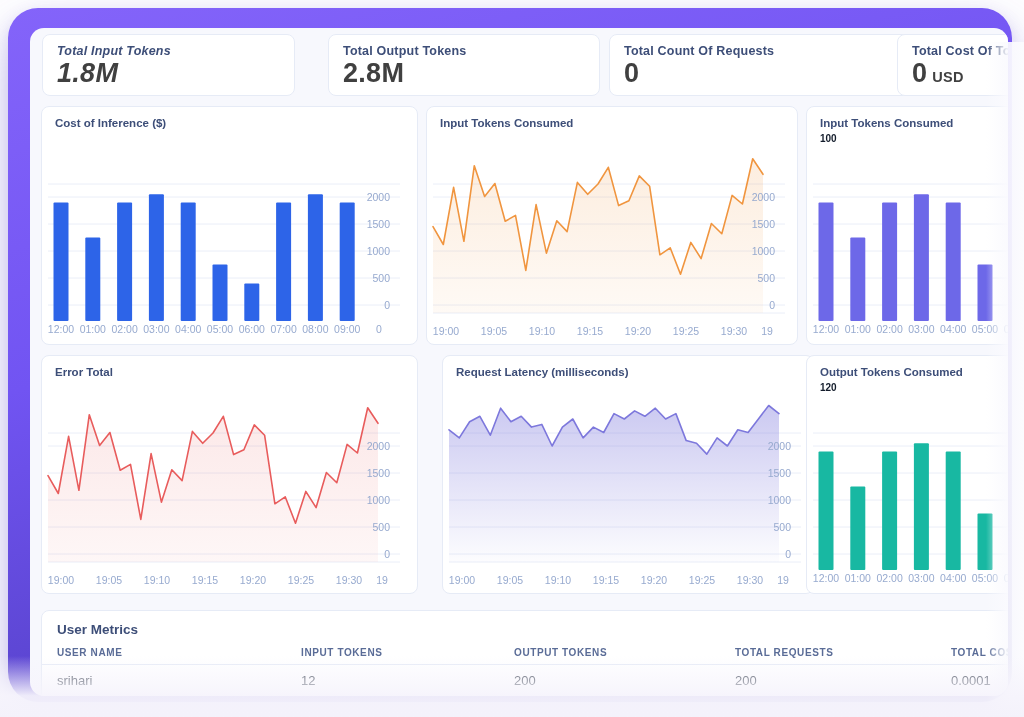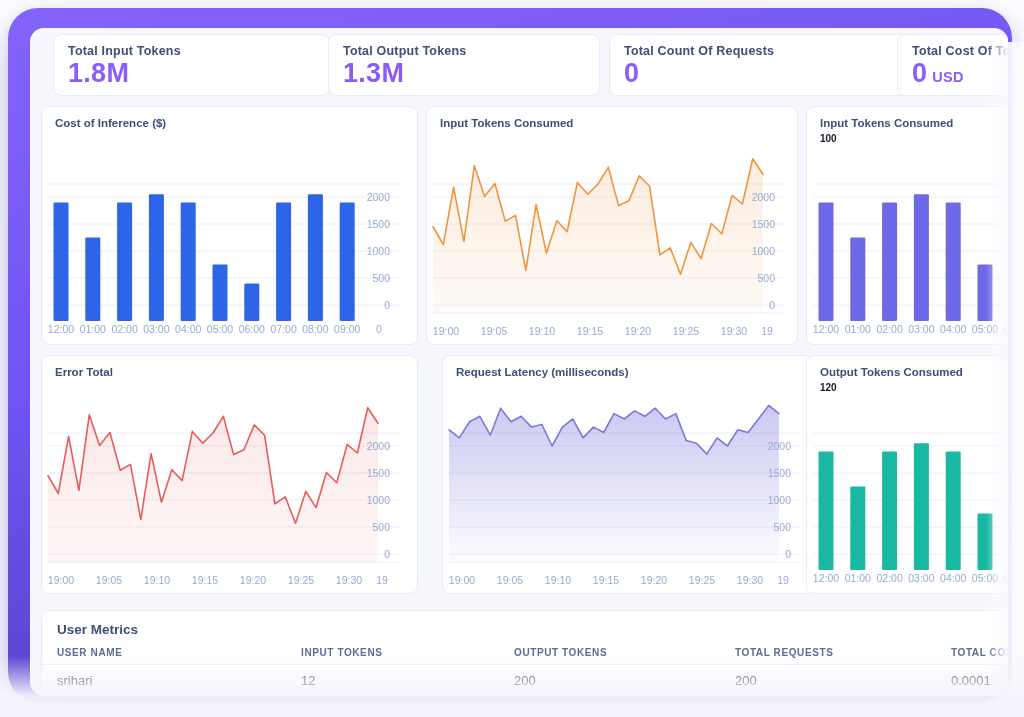--- a/index.html
+++ b/index.html
@@ -8,28 +8,28 @@
   .frame { position:absolute; left:8px; top:8px; width:1004px; height:694px;
     border-radius:30px;
     background:linear-gradient(165deg,#8464fa 0%, #7154f2 40%, #4637b1 100%);
     box-shadow:0 22px 50px rgba(95,72,200,0.28), 0 6px 16px rgba(95,72,200,0.18); }
   .panel { position:absolute; left:30px; top:28px; width:978px; height:668px;
     background:#f7f8fd; border-radius:14px; overflow:hidden; }
   .card { position:absolute; background:#ffffff; border:1px solid #e6ebf6; border-radius:8px; }
 
   
   .stat-card { height:62px; top:6px; }
-  .stat-0 { left:23px;  width:277px; }
+  .stat-0 { left:12px;  width:253px;font-style:italic; }
   .stat-1 { left:298px; width:272px; }
   .stat-2 { left:579px; width:326px; }
   .stat-3 { left:867px; width:277px; }
   .stat-label { position:absolute; left:14px; top:9px; font-size:12.5px; font-weight:700;
     color:#3d4e78; letter-spacing:.2px; white-space:nowrap; }
   .stat-value { position:absolute; left:14px; top:23px; font-size:27px; font-weight:800;
-    color:#8b5cf6; letter-spacing:.3px; white-space:nowrap; }
+    color:#404040; letter-spacing:.3px; white-space:nowrap; }
   .stat-unit { font-size:14.5px; font-weight:800; margin-left:5px; }
 
   
   .chart-card { width:372px; height:239px; overflow:hidden; }
   .row1 { top:78px; } .row2 { top:327px; }
   .chart-0 { left:11px; width:377px; } .chart-1 { left:396px; } .chart-2 { left:776px; }
   .chart-3 { left:11px; width:377px; } .chart-4 { left:412px; } .chart-5 { left:776px; }
   .chart-title { position:absolute; left:13px; top:10px; font-size:11.5px; font-weight:700;
     color:#3d4e78; white-space:nowrap; z-index:2; }
   .chart-subtitle { position:absolute; left:13px; top:26px; font-size:10px; font-weight:700;
@@ -59,21 +59,21 @@
 <div class="frame"></div>
 
 <div class="panel">
 
   <div class="card stat-card stat-0">
     <div class="stat-label">Total Input Tokens</div>
     <div class="stat-value">1.8M</div>
   </div>
   <div class="card stat-card stat-1">
     <div class="stat-label">Total Output Tokens</div>
-    <div class="stat-value">1.3M</div>
+    <div class="stat-value">2.8M</div>
   </div>
   <div class="card stat-card stat-2">
     <div class="stat-label">Total Count Of Requests</div>
     <div class="stat-value">0</div>
   </div>
   <div class="card stat-card stat-3">
     <div class="stat-label">Total Cost Of Tok</div>
     <div class="stat-value"><span>0</span><span class="stat-unit">USD</span></div>
   </div>
 

